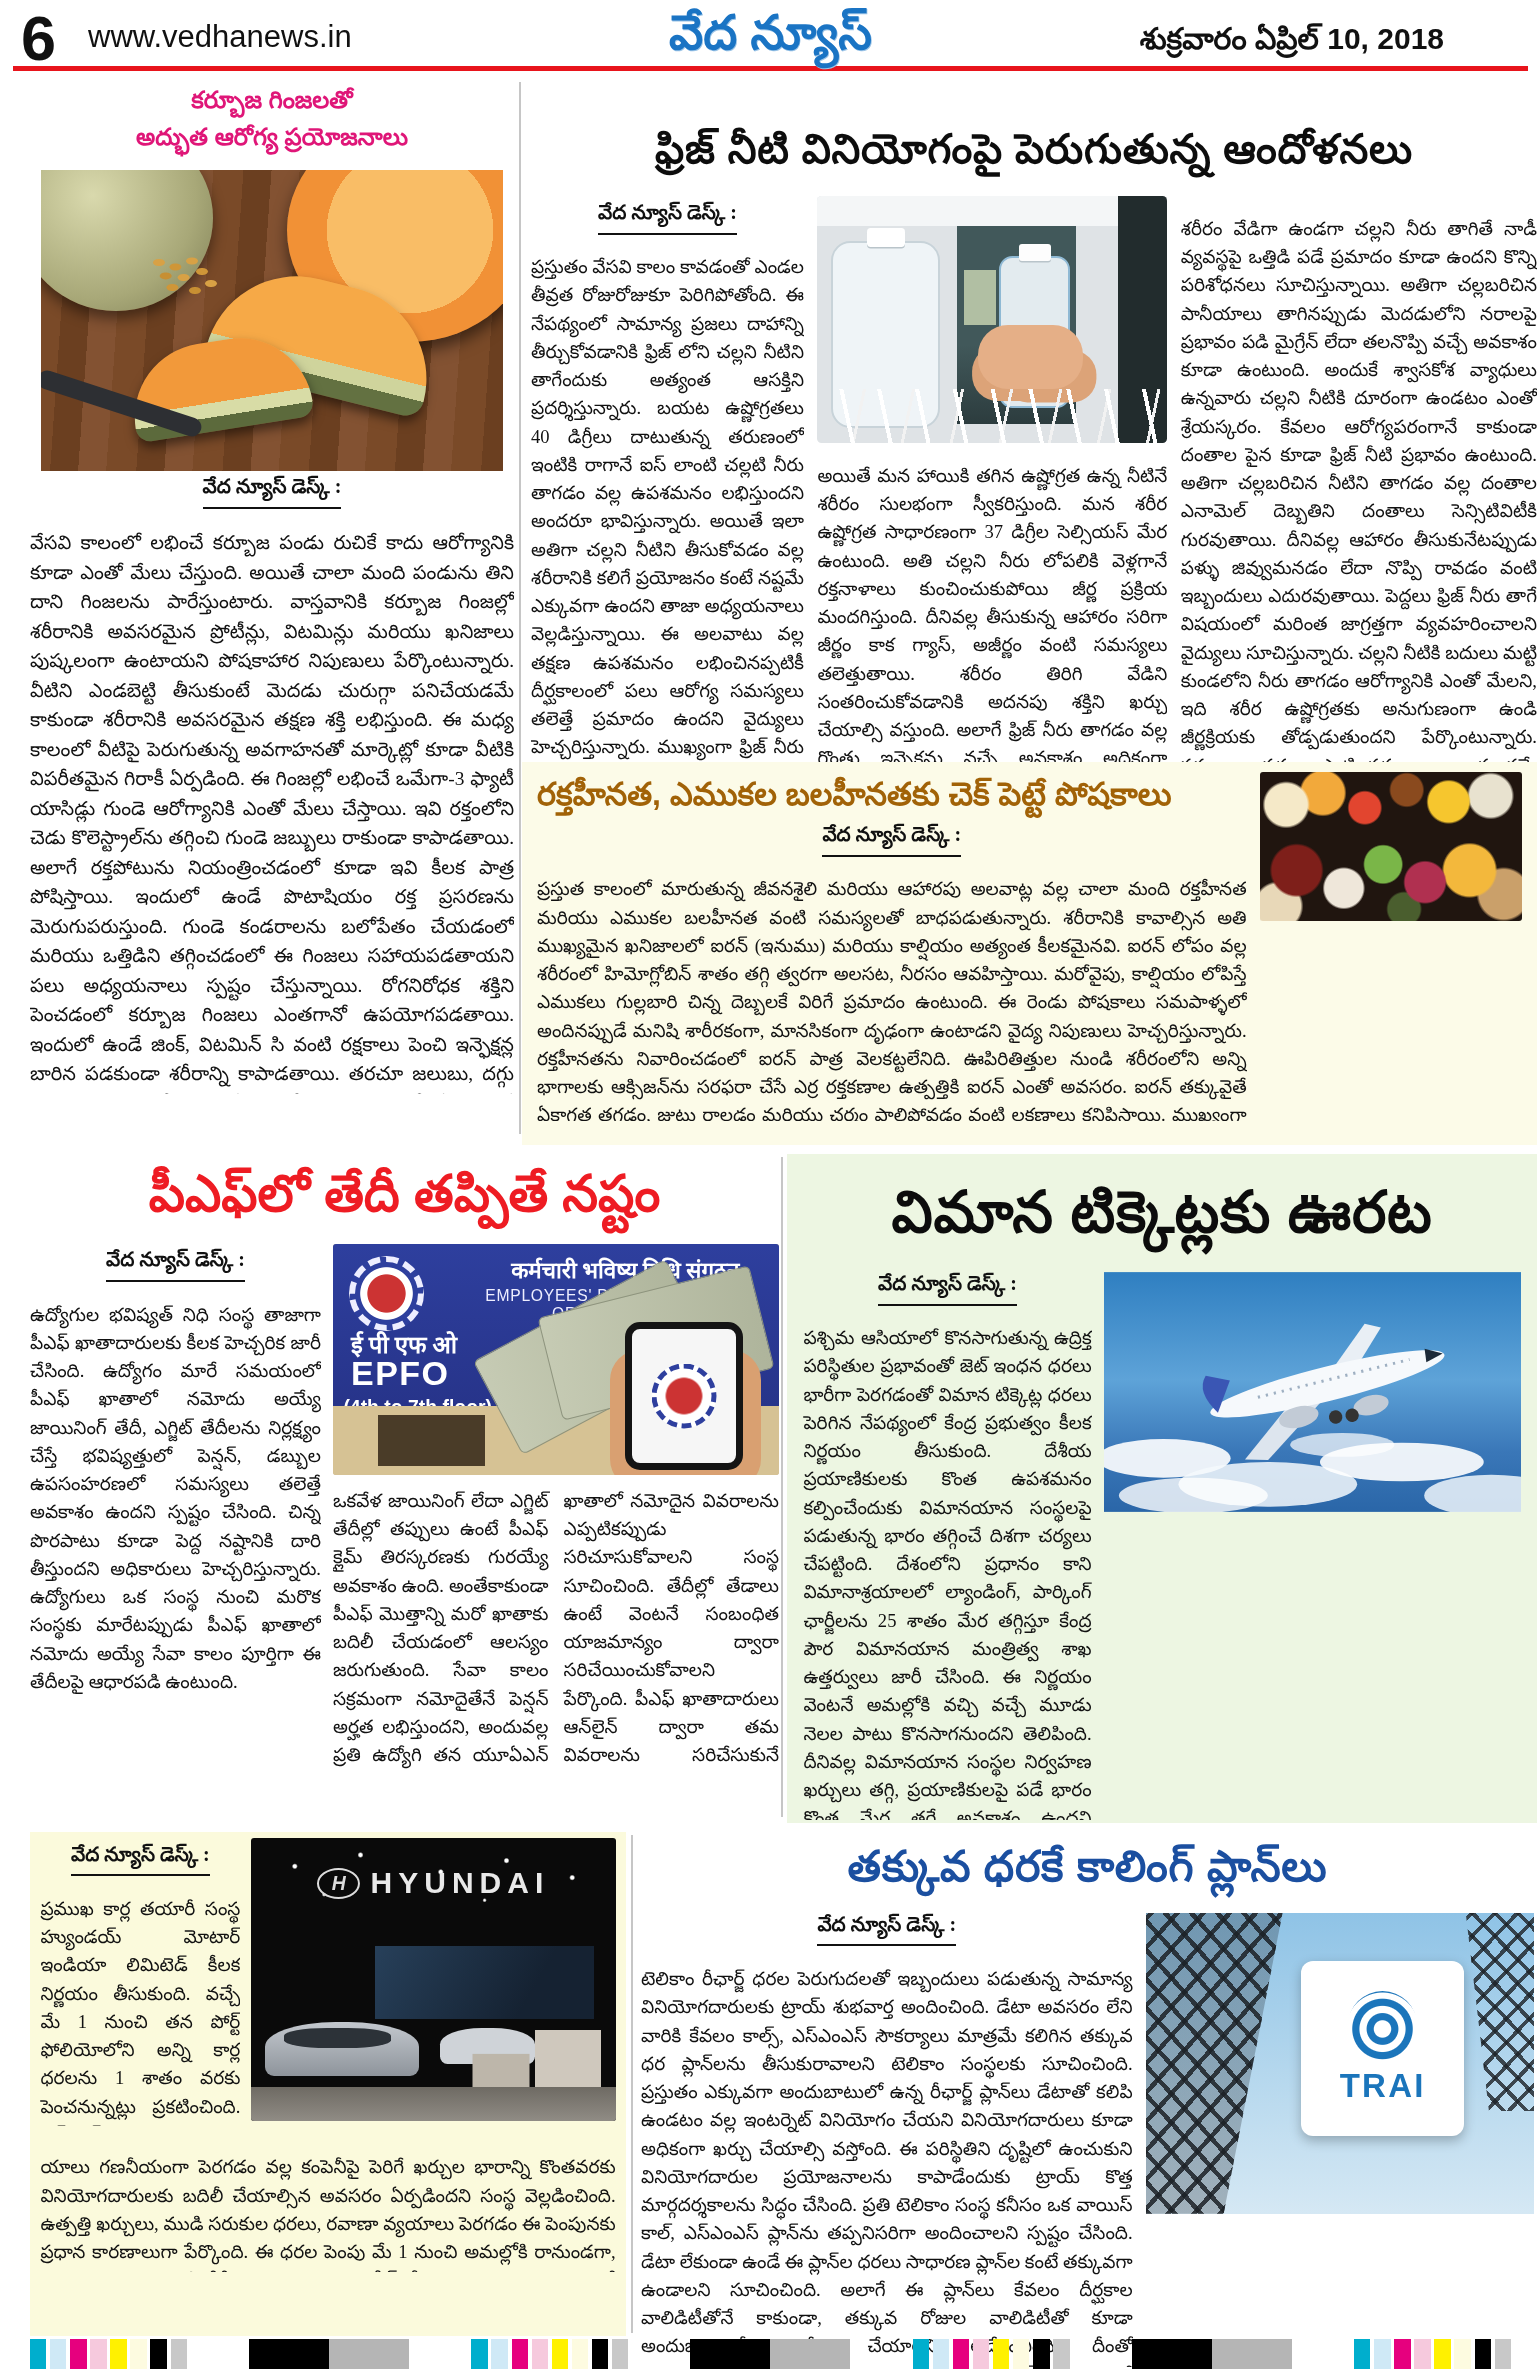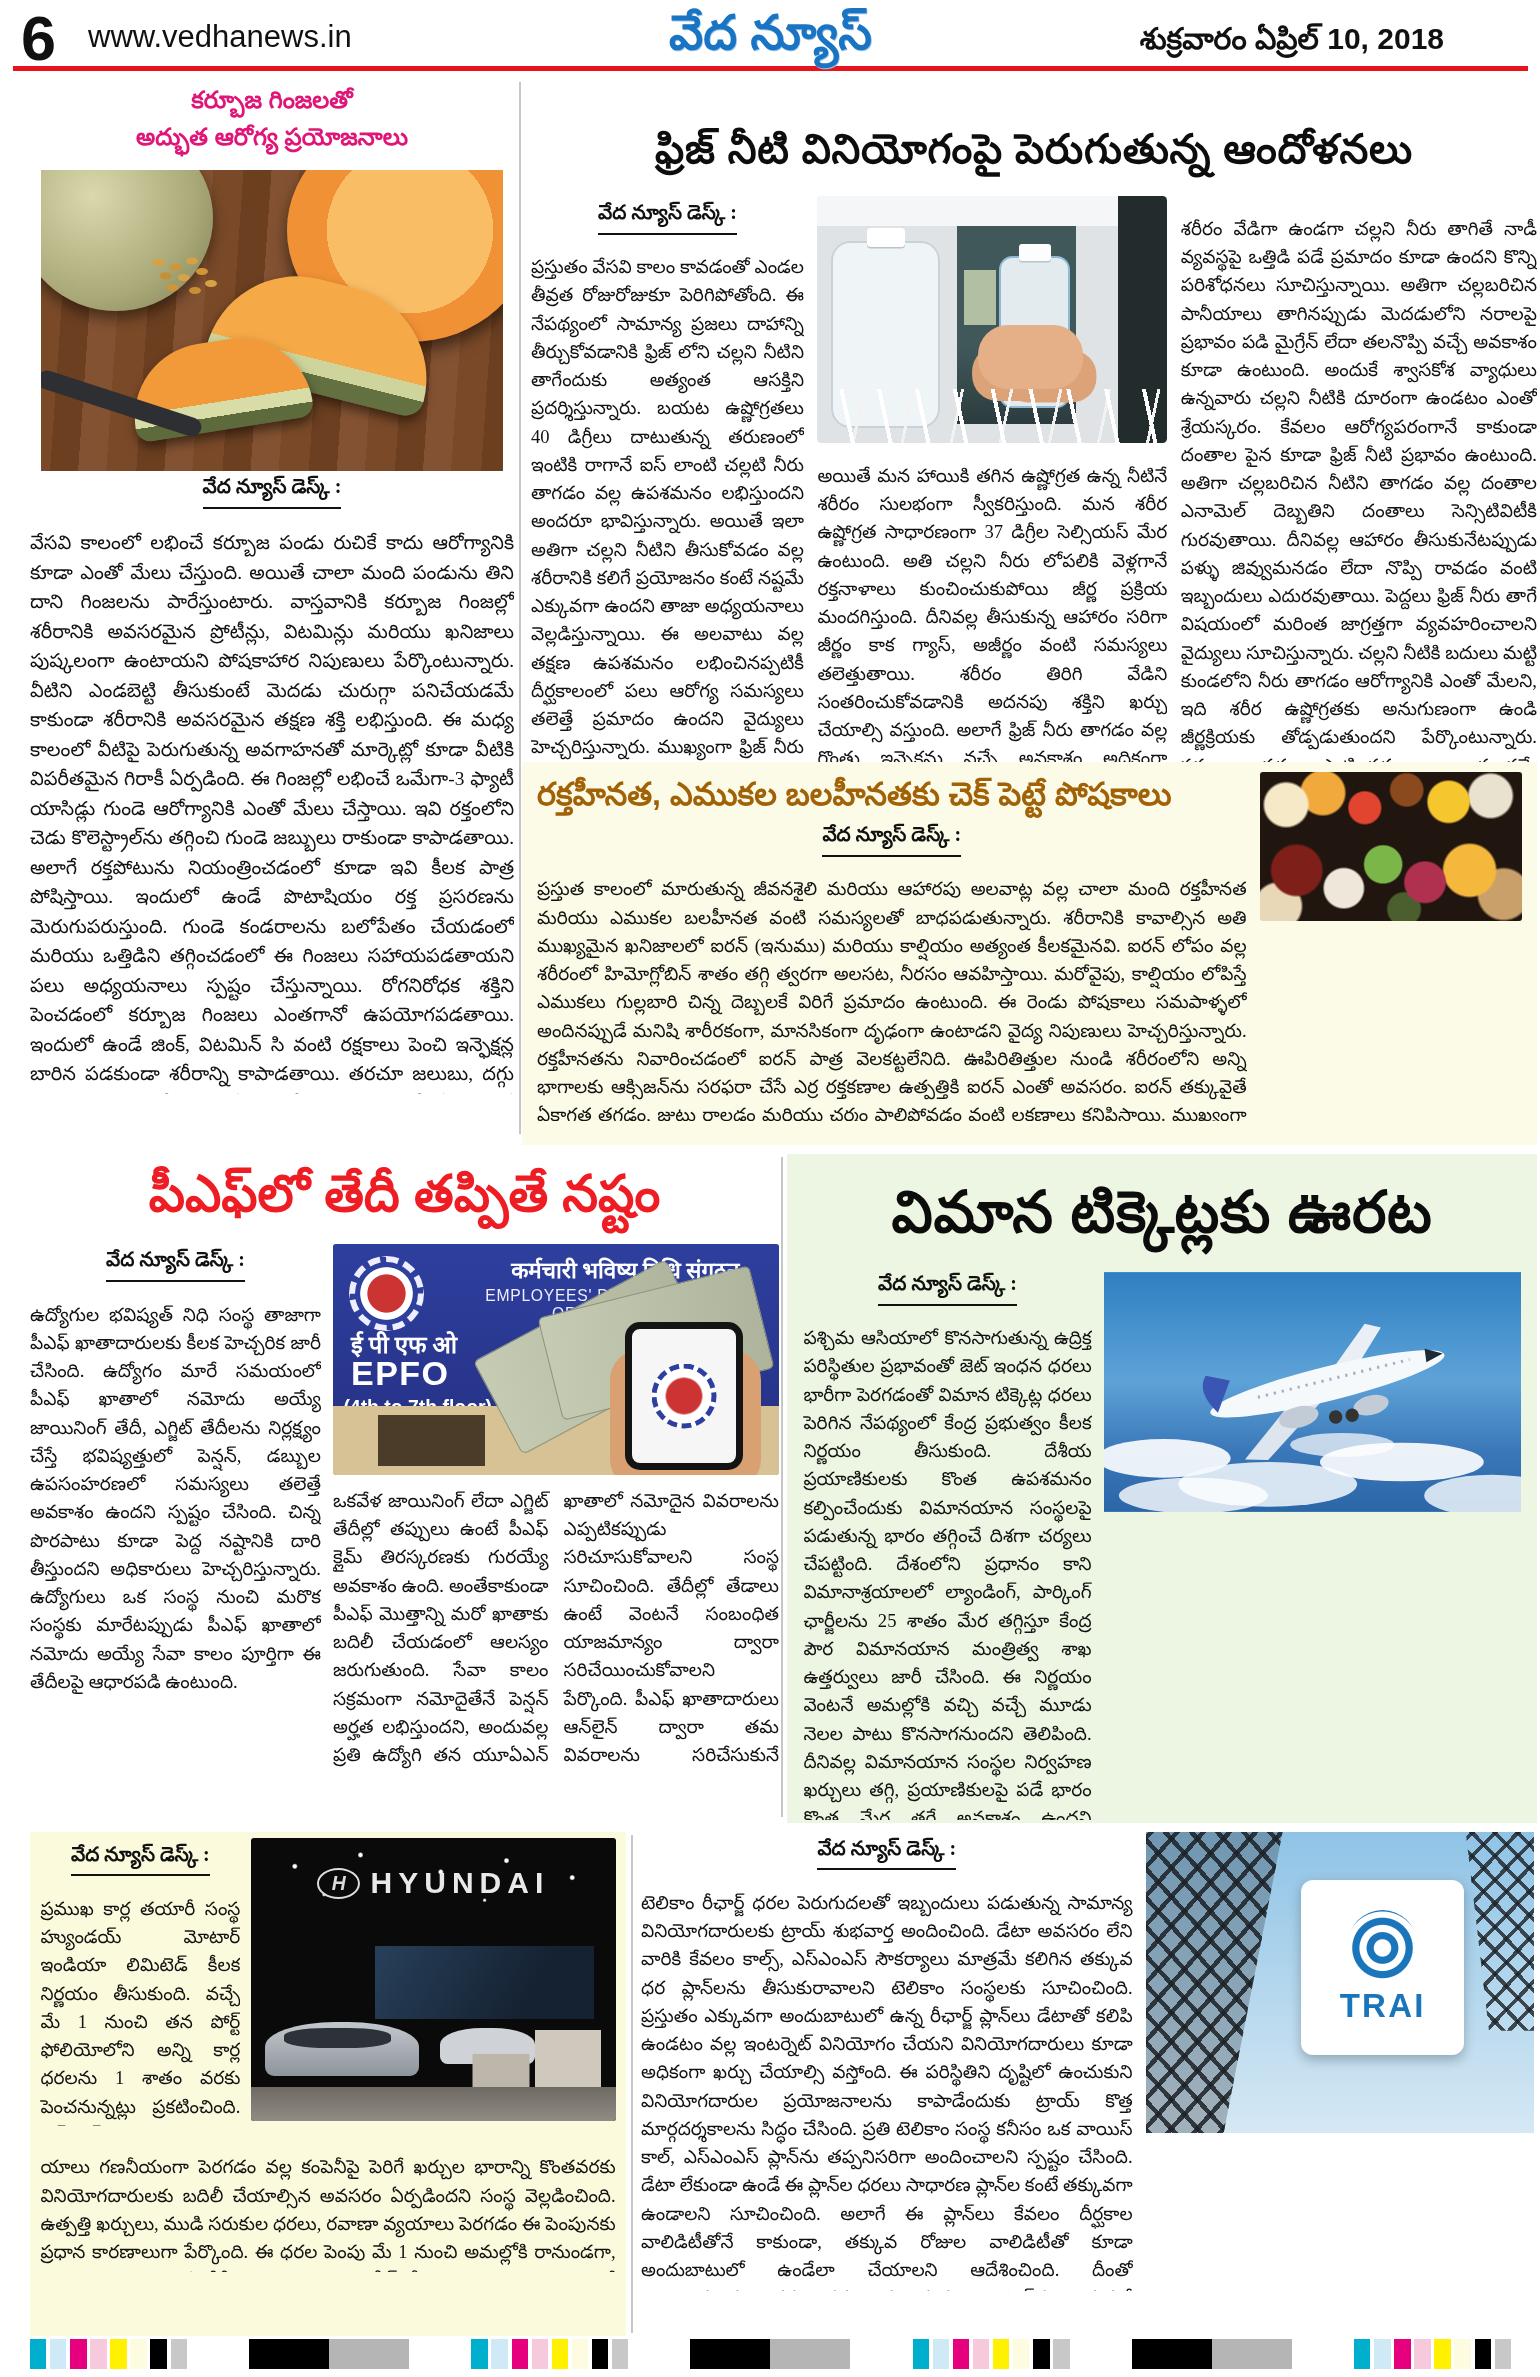--- a/index.html
+++ b/index.html
@@ -349,20 +349,21 @@
       <div class="hy-ped"></div>
       <div class="hy-floor"></div>
     </figure>
   </div>
   <p class="body-text" style="height:119px;margin-top:9px;">యాలు గణనీయంగా పెరగడం వల్ల కంపెనీపై పెరిగే ఖర్చుల భారాన్ని కొంతవరకు వినియోగదారులకు బదిలీ చేయాల్సిన అవసరం ఏర్పడిందని సంస్థ వెల్లడించింది. ఉత్పత్తి ఖర్చులు, ముడి సరుకుల ధరలు, రవాణా వ్యయాలు పెరగడం ఈ పెంపునకు ప్రధాన కారణాలుగా పేర్కొంది. ఈ ధరల పెంపు మే 1 నుంచి అమల్లోకి రానుండగా, వివిధ మోడళ్లను బట్టి వేర్వేరుగా ఉండనుంది. రీచ్‌లో ఉన్న కార్లను కొనాలనుకునే వినియోగదారులు ముందుగానే కొనుగోలు చేయాలని పరిశీలక వర్గాలు సూచిస్తున్నాయి.</p>
 </section>
 
 <div class="abs vdiv" style="left:631px;top:1835px;height:498px;"></div>
 
 <section class="abs art-trai">
+  <h1 class="trai-hl">తక్కువ ధరకే కాలింగ్ ప్లాన్‌లు</h1>
   <figure class="trai-img">
     <div class="tw-left"></div>
     <div class="tw-right"></div>
     <div class="trai-card">
       <div class="trai-circ"></div>
       <div class="trai-word">TRAI</div>
     </div>
   </figure>
   <div class="byline"><span>వేద న్యూస్ డెస్క్ :</span></div>
   <p class="body-text" style="height:402px;">టెలికాం రీఛార్జ్ ధరల పెరుగుదలతో ఇబ్బందులు పడుతున్న సామాన్య వినియోగదారులకు ట్రాయ్ శుభవార్త అందించింది. డేటా అవసరం లేని వారికి కేవలం కాల్స్, ఎస్ఎంఎస్ సౌకర్యాలు మాత్రమే కలిగిన తక్కువ ధర ప్లాన్‌లను తీసుకురావాలని టెలికాం సంస్థలకు సూచించింది. ప్రస్తుతం ఎక్కువగా అందుబాటులో ఉన్న రీఛార్జ్ ప్లాన్‌లు డేటాతో కలిపి ఉండటం వల్ల ఇంటర్నెట్ వినియోగం చేయని వినియోగదారులు కూడా అధికంగా ఖర్చు చేయాల్సి వస్తోంది. ఈ పరిస్థితిని దృష్టిలో ఉంచుకుని వినియోగదారుల ప్రయోజనాలను కాపాడేందుకు ట్రాయ్ కొత్త మార్గదర్శకాలను సిద్ధం చేసింది. ప్రతి టెలికాం సంస్థ కనీసం ఒక వాయిస్ కాల్, ఎస్ఎంఎస్ ప్లాన్‌ను తప్పనిసరిగా అందించాలని స్పష్టం చేసింది. డేటా లేకుండా ఉండే ఈ ప్లాన్‌ల ధరలు సాధారణ ప్లాన్‌ల కంటే తక్కువగా ఉండాలని సూచించింది. అలాగే ఈ ప్లాన్‌లు కేవలం దీర్ఘకాల వాలిడిటీతోనే కాకుండా, తక్కువ రోజుల వాలిడిటీతో కూడా అందుబాటులో ఉండేలా చేయాలని ఆదేశించింది. దీంతో వినియోగదారులు తమ అవసరాలకు అనుగుణంగా ప్లాన్‌ను ఎంచుకునే అవకాశం పొందుతారు. గతంలో కూడా ఇలాంటి ఆదేశాలు వచ్చినప్పటికీ కొన్ని సంస్థలు ధరలను తగ్గించలేదన్న విమర్శల నేపథ్యంలో ట్రాయ్ ఈసారి నిబంధనల అమలుపై ప్రత్యేక దృష్టి పెట్టనున్నట్లు తెలుస్తోంది. వృద్ధులు వంటి డేటా వినియోగం తక్కువగా ఉన్న వారికి ఈ నిర్ణయం ఎంతో ఉపయోగకరంగా ఉండనుంది. ఈ మార్పులతో టెలికాం రంగంలో పారదర్శకత పెరిగి వినియోగదారులకు మరింత ప్రయోజనం చేకూరుతుందని నిపుణులు అభిప్రాయపడుతున్నారు. మొత్తంగా ఈ నిర్ణయం వినియోగదారులకు తక్కువ ఖర్చుతో మెరుగైన సేవలను అందించే దిశగా కీలకంగా మారనుంది.</p>

